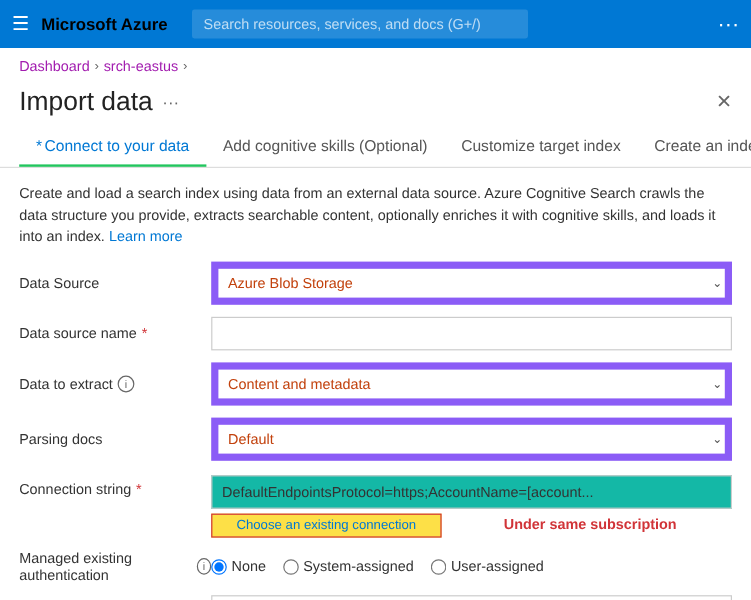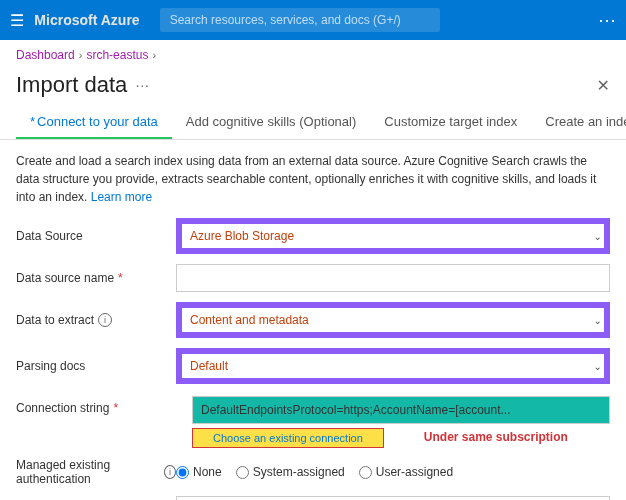--- a/index.html
+++ b/index.html
@@ -8,21 +8,21 @@
     
     .nav-bar {
       background: #0078d4;
       height: 40px;
       display: flex;
       align-items: center;
       padding: 0 10px;
       gap: 10px;
     }
     .hamburger-icon { color: #fff; font-size: 16px; cursor: pointer; }
-    .nav-logo { color: #e5e5e5; font-weight: 600; font-size: 14px; display: flex; align-items: center; gap: 4px; }
+    .nav-logo { color: #000000; font-weight: 600; font-size: 14px; display: flex; align-items: center; gap: 4px; }
     .nav-search {
       flex: 1;
       max-width: 280px;
       margin-left: 10px;
       background: rgba(255,255,255,0.15);
       border: none;
       border-radius: 2px;
       color: rgba(255,255,255,0.85);
       padding: 5px 10px;
       font-size: 12px;
@@ -169,21 +169,21 @@
       background: #fde047;
       color: #0078d4;
       font-size: 11px;
       cursor: pointer;
       display: inline-block;
     }
     .under-subscription {
       color: #d13438;
       font-weight: 600;
       font-size: 12px;
-      margin-left: 8px;
+      margin-left: 20px;
       padding-left: 32px;
     }
 
     
     .radio-group {
       display: flex;
       align-items: center;
       gap: 14px;
     }
     .radio-label {
@@ -298,21 +298,21 @@
           <option>Text</option>
           <option>JSON</option>
           <option>JSON array</option>
           <option>Delimited text</option>
         </select>
         <span class="select-arrow">⌄</span>
       </div>
     </div>
   </div>
 
-  <div class="form-row" style="align-items:flex-start; padding-top:2px;gap:16px;">
+  <div class="form-row" style="align-items:flex-start; padding-top:2px;">
     <div class="form-label" style="padding-top:5px;">
       <span>Connection string</span>
       <span class="required-star">*</span>
     </div>
     <div class="form-control-area">
       <input type="text" class="conn-string-input" value="DefaultEndpointsProtocol=https;AccountName=[account..." style="">
       <div style="display:flex; align-items:center; margin-top:2px;">
         <button class="choose-connection-btn">Choose an existing connection</button>
         <span class="under-subscription">Under same subscription</span>
       </div>

